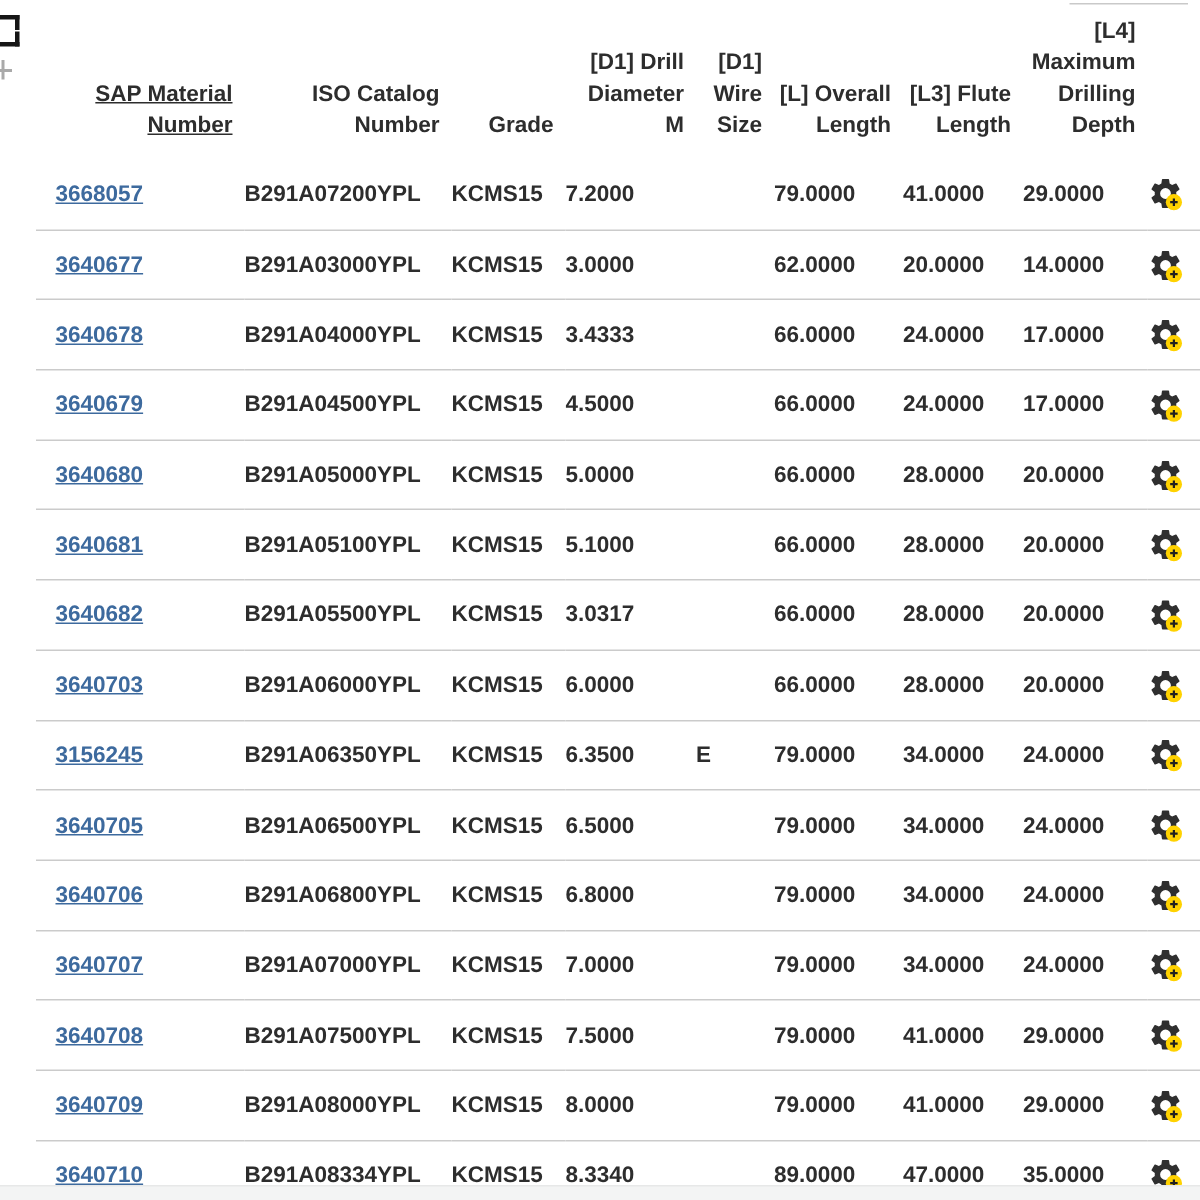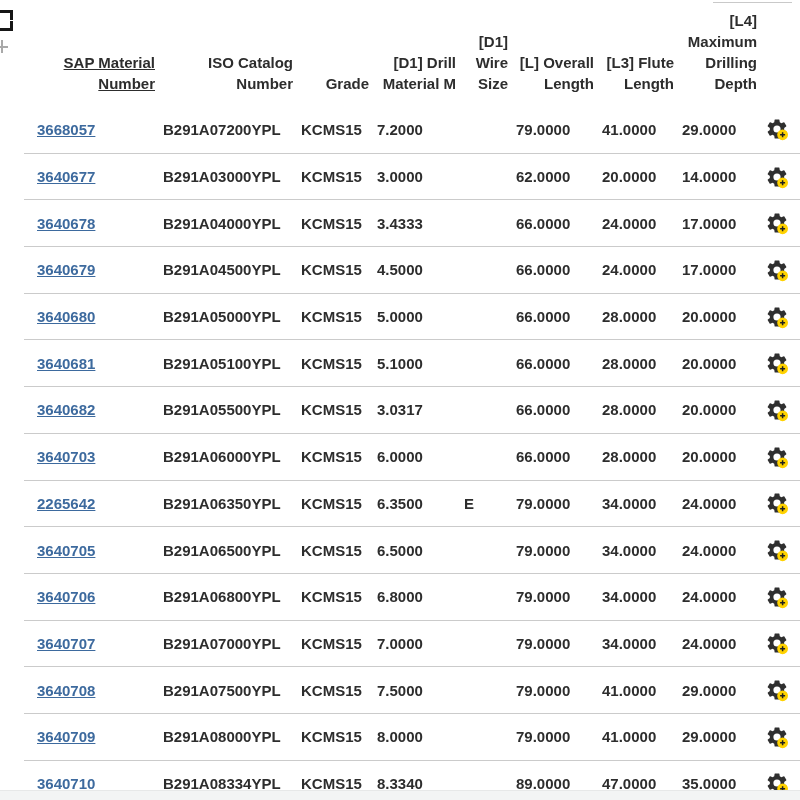--- a/index.html
+++ b/index.html
@@ -85,21 +85,21 @@
       <col class="c-l">
       <col class="c-l3">
       <col class="c-l4">
       <col class="c-gear">
   </colgroup>
   <thead>
     <tr id="header-row">
         <th class="sap-col">SAP Material Number</th>
         <th>ISO Catalog Number</th>
         <th>Grade</th>
-        <th>[D1] Drill Material M</th>
+        <th>[D1] Drill Diameter M</th>
         <th>[D1] Wire Size</th>
         <th>[L] Overall Length</th>
         <th>[L3] Flute Length</th>
         <th>[L4] Maximum Drilling Depth</th>
         <th></th>
       </tr>
   </thead>
   <tbody id="table-body">
       <tr>
         <td class="sap-cell"><a href="#" class="sap-link">3668057</a></td>
@@ -231,21 +231,21 @@
         <td>20.0000</td>
         <td class="gear-td"><button class="gear-btn">
   <svg width="24" height="24" viewBox="0 0 24 24" aria-hidden="true">
     <path fill="#2f2f2f" d="M19.14 12.94c.04-.31.06-.62.06-.94s-.02-.63-.06-.94l2.03-1.58a.49.49 0 0 0 .12-.61l-1.92-3.32a.49.49 0 0 0-.59-.22l-2.39.96a7.3 7.3 0 0 0-1.62-.94l-.36-2.54a.48.48 0 0 0-.48-.41h-3.84a.48.48 0 0 0-.48.41l-.36 2.54c-.59.24-1.13.56-1.62.94l-2.39-.96a.49.49 0 0 0-.59.22L2.73 8.87a.49.49 0 0 0 .12.61l2.03 1.58c-.04.31-.06.62-.06.94s.02.63.06.94l-2.03 1.58a.49.49 0 0 0-.12.61l1.92 3.32c.12.21.37.3.59.22l2.39-.96c.49.38 1.03.7 1.62.94l.36 2.54c.04.24.24.41.48.41h3.84c.24 0 .44-.17.48-.41l.36-2.54c.59-.24 1.13-.56 1.62-.94l2.39.96c.22.08.47 0 .59-.22l1.92-3.32a.49.49 0 0 0-.12-.61l-2.03-1.58zM12 15.6a3.6 3.6 0 1 1 0-7.2 3.6 3.6 0 0 1 0 7.2z"></path>
     <circle cx="17.6" cy="17.8" r="5.4" fill="#FFD200"></circle>
     <path d="M17.6 15.3v5M15.1 17.8h5" stroke="#1f1f1f" stroke-width="1.5" fill="none"></path>
   </svg>
 </button></td>
       </tr>
       <tr>
-        <td class="sap-cell"><a href="#" class="sap-link">2265642</a></td>
+        <td class="sap-cell"><a href="#" class="sap-link">3156245</a></td>
         <td>B291A06350YPL</td>
         <td>KCMS15</td>
         <td>6.3500</td>
         <td>E</td>
         <td>79.0000</td>
         <td>34.0000</td>
         <td>24.0000</td>
         <td class="gear-td"><button class="gear-btn">
   <svg width="24" height="24" viewBox="0 0 24 24" aria-hidden="true">
     <path fill="#2f2f2f" d="M19.14 12.94c.04-.31.06-.62.06-.94s-.02-.63-.06-.94l2.03-1.58a.49.49 0 0 0 .12-.61l-1.92-3.32a.49.49 0 0 0-.59-.22l-2.39.96a7.3 7.3 0 0 0-1.62-.94l-.36-2.54a.48.48 0 0 0-.48-.41h-3.84a.48.48 0 0 0-.48.41l-.36 2.54c-.59.24-1.13.56-1.62.94l-2.39-.96a.49.49 0 0 0-.59.22L2.73 8.87a.49.49 0 0 0 .12.61l2.03 1.58c-.04.31-.06.62-.06.94s.02.63.06.94l-2.03 1.58a.49.49 0 0 0-.12.61l1.92 3.32c.12.21.37.3.59.22l2.39-.96c.49.38 1.03.7 1.62.94l.36 2.54c.04.24.24.41.48.41h3.84c.24 0 .44-.17.48-.41l.36-2.54c.59-.24 1.13-.56 1.62-.94l2.39.96c.22.08.47 0 .59-.22l1.92-3.32a.49.49 0 0 0-.12-.61l-2.03-1.58zM12 15.6a3.6 3.6 0 1 1 0-7.2 3.6 3.6 0 0 1 0 7.2z"></path>

